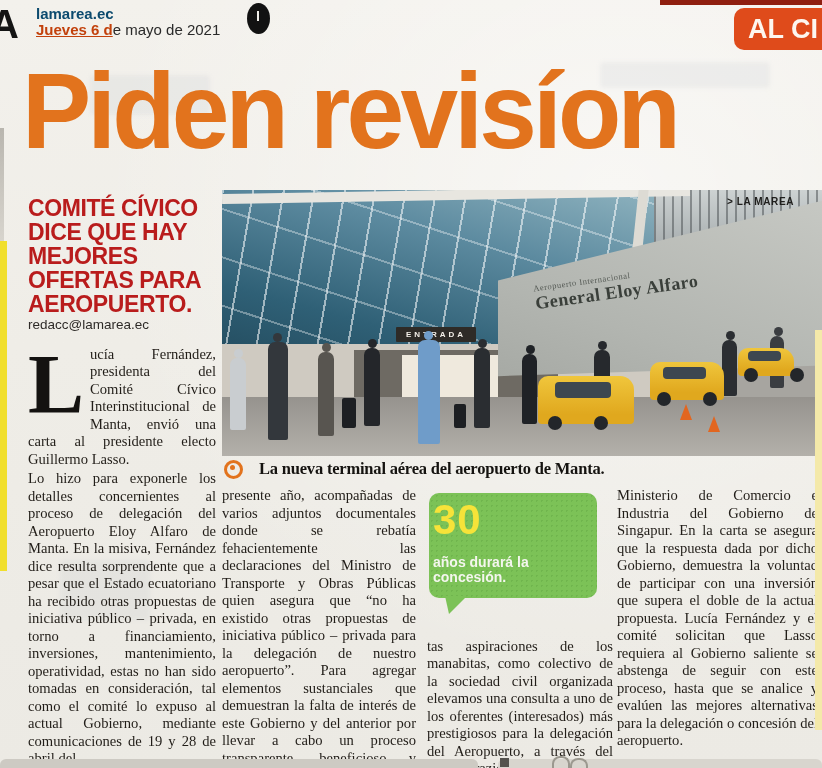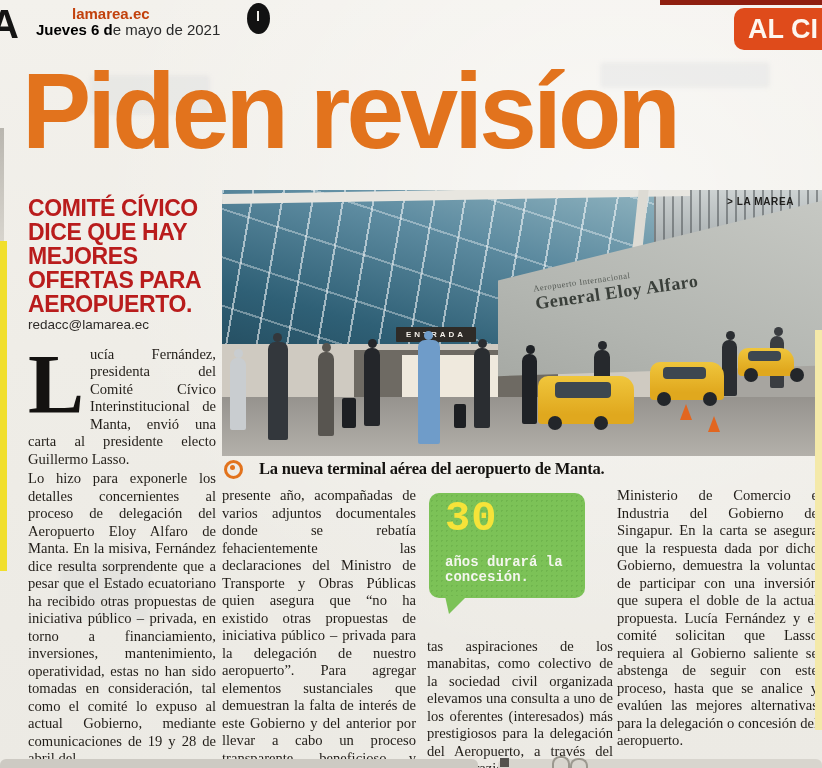--- a/index.html
+++ b/index.html
@@ -7,23 +7,23 @@
     width:822px;height:768px;position:relative;overflow:hidden;
     background:
       radial-gradient(ellipse at 75% 25%, rgba(255,255,255,.5), rgba(0,0,0,0) 60%),
       linear-gradient(180deg,#f3f1ec 0%,#efede7 45%,#eceae4 100%);
     font-family:"Liberation Sans", sans-serif;
     color:#1c1a17;
   }
   
   .edge-letter{position:absolute;left:-10px;top:2px;font-size:40px;font-weight:bold;color:#141414;letter-spacing:-2px;}
   .masthead{position:absolute;left:36px;top:6px;line-height:1.05;}
-  .brand{font-weight:bold;font-size:15px;color:#c2410c;margin-left:36px;}
+  .brand{font-weight:bold;font-size:15px;color:#0c4a6e;}
   .dateline{font-size:15px;color:#2a2a2a;}
-  .dateline b{font-weight:bold;color:#000000;}
+  .dateline b{font-weight:bold;color:#c2410c;text-decoration:underline;}
   .header-oval{position:absolute;left:247px;top:3px;width:23px;height:31px;background:#121212;border-radius:50%;}
   .header-oval::after{content:"";position:absolute;left:10px;top:8px;width:2px;height:10px;background:#f0eee9;}
   .top-rule{position:absolute;left:660px;top:0;width:162px;height:5px;background:#8f1f10;}
   .corner-badge{
     position:absolute;left:734px;top:8px;width:110px;height:42px;
     background:#df4b1b;border-radius:10px 0 0 10px;
     color:#fdf6ef;font-weight:bold;font-size:27px;letter-spacing:0;
     display:flex;align-items:center;padding-left:14px;box-sizing:border-box;
   }
   
@@ -89,24 +89,24 @@
   .bullseye{width:13px;height:13px;border:3px solid #e2731d;border-radius:50%;position:relative;flex:0 0 auto;}
   .bullseye::after{content:"";position:absolute;left:2.5px;top:2.5px;width:5px;height:5px;background:#e2731d;border-radius:50%;}
   .caption-text{font-family:"Liberation Serif", serif;font-weight:bold;font-size:16.5px;color:#151310;letter-spacing:-.2px;}
   
   .newscol{position:absolute;top:487px;font-family:"Liberation Serif", serif;
     font-size:14.6px;line-height:1.2;text-align:justify;color:#211d18;}
   .col2{left:222px;width:194px;}
   .col3{left:427px;width:186px;}
   .col4{left:617px;width:201px;}
   
-  .bubble{position:relative;width:156px;background:#7cc257;border-radius:10px;
-    padding:8px 12px 12px 16px;box-sizing:border-box;margin:6px 0 40px 2px;
+  .bubble{position:relative;width:168px;background:#7cc257;border-radius:10px;
+    padding:8px 12px 12px 4px;box-sizing:border-box;margin:6px 0 40px 2px;
     background-image:radial-gradient(rgba(90,160,60,.35) 1px, rgba(0,0,0,0) 1px);
-    background-size:5px 5px;font-family:Liberation Mono, monospace;text-align:left;}
+    background-size:5px 5px;font-family:Liberation Sans, sans-serif;text-align:left;}
   .bubble::after{content:"";position:absolute;left:16px;bottom:-16px;
     width:0;height:0;border-left:4px solid transparent;border-right:18px solid transparent;border-top:18px solid #7cc257;}
   .bubble .num{font-size:42px;font-weight:bold;color:#f6e339;line-height:.9;letter-spacing:1px;}
   .bubble .txt{font-size:14px;font-weight:bold;color:#f4f6ee;line-height:1.1;margin-top:16px;}
   
   .yellow-strip-left{position:absolute;left:0;top:241px;width:7px;height:330px;background:#f1df2d;}
   .yellow-strip-right{position:absolute;right:0;top:330px;width:7px;height:400px;background:#f4e9a9;}
   .edge-shadow-left{position:absolute;left:0;top:128px;width:4px;height:115px;background:linear-gradient(180deg,#b9b6af,#d8d5ce);}
   .bottom-strip{position:absolute;bottom:0;height:9px;background:#cdcac3;border-radius:6px 6px 0 0;}
   .bs-left{left:0;width:478px;}

